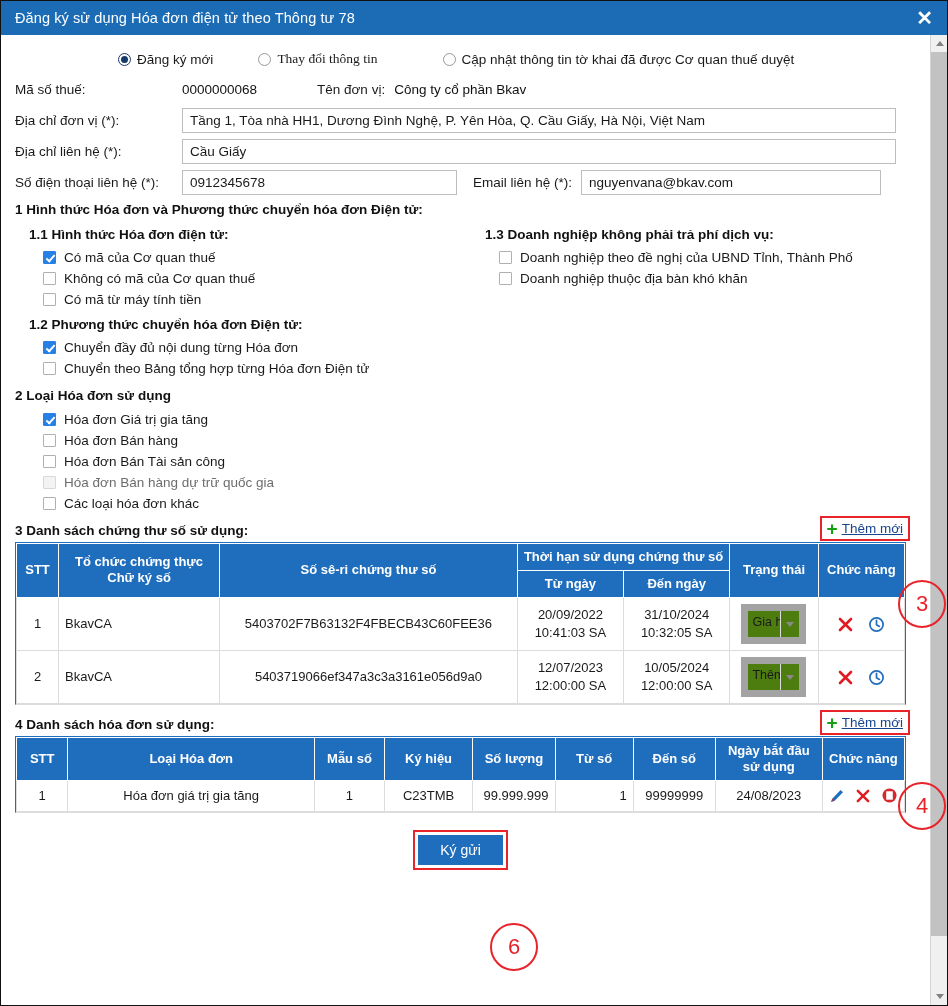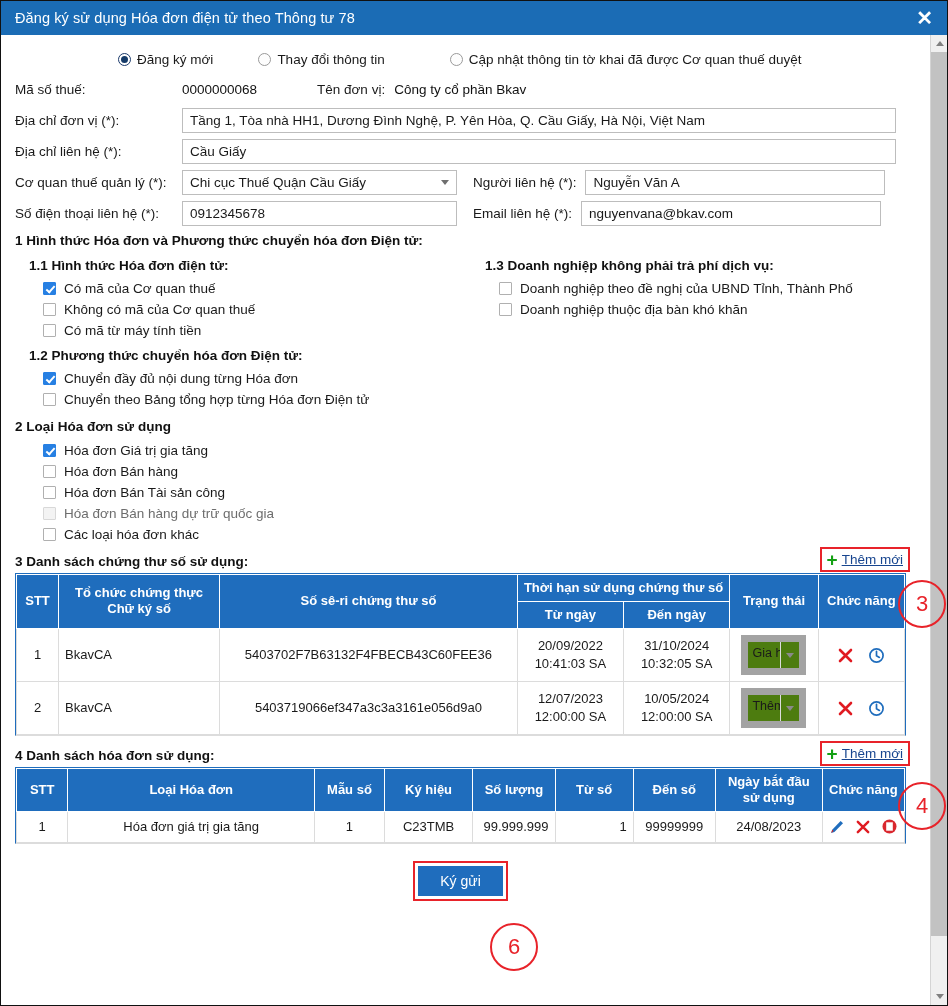--- a/index.html
+++ b/index.html
@@ -103,21 +103,21 @@
     height: 28px;
     gap: 0px;
   }
   .radio-item {
     display: flex;
     align-items: center;
     cursor: pointer;
     margin-right: 30px;
     white-space: nowrap;
   }
-  .radio-item:nth-child(2) { margin-left: 15px; }
+  .radio-item:nth-child(2) { margin-left: 15px; font-family: Liberation Serif, serif; }
   .radio-item:nth-child(3) { margin-left: 35px; }
   .radio-dot {
     width: 13px; height: 13px;
     border-radius: 50%;
     border: 1px solid #9a9a9a;
     background: #fdfdfd;
     margin-right: 6px;
     box-sizing: border-box;
     position: relative;
     flex: none;
@@ -416,29 +416,20 @@
       <div class="frow">
         <div class="flabel" style="width:167px;">Địa chỉ đơn vị (*):</div>
         <input class="input" style="width: 714px;" value="Tầng 1, Tòa nhà HH1, Dương Đình Nghệ, P. Yên Hòa, Q. Cầu Giấy, Hà Nội, Việt Nam">
       </div>
 
       <div class="frow">
         <div class="flabel" style="width:167px;">Địa chỉ liên hệ (*):</div>
         <input class="input" style="width: 714px;" value="Cầu Giấy">
       </div>
 
-      <div class="frow">
-        <div class="flabel" style="width:167px;">Cơ quan thuế quản lý (*):</div>
-        <div class="select-wrap">
-          <input class="input" style="width: 275px;" readonly="" value="Chi cục Thuế Quận Cầu Giấy">
-          <span class="arrow"></span>
-        </div>
-        <div class="flabel" style="margin-left:16px;margin-right:9px;">Người liên hệ (*):</div>
-        <input class="input" style="width: 300px;" value="Nguyễn Văn A">
-      </div>
 
       <div class="frow">
         <div class="flabel" style="width:167px;">Số điện thoại liên hệ (*):</div>
         <input class="input" style="width: 275px;" value="0912345678">
         <div class="flabel" style="margin-left:16px;margin-right:9px;">Email liên hệ (*):</div>
         <input class="input" style="width: 300px;" value="nguyenvana@bkav.com">
       </div>
 
       <div class="sec-h">1 Hình thức Hóa đơn và Phương thức chuyển hóa đơn Điện tử:</div>
 

